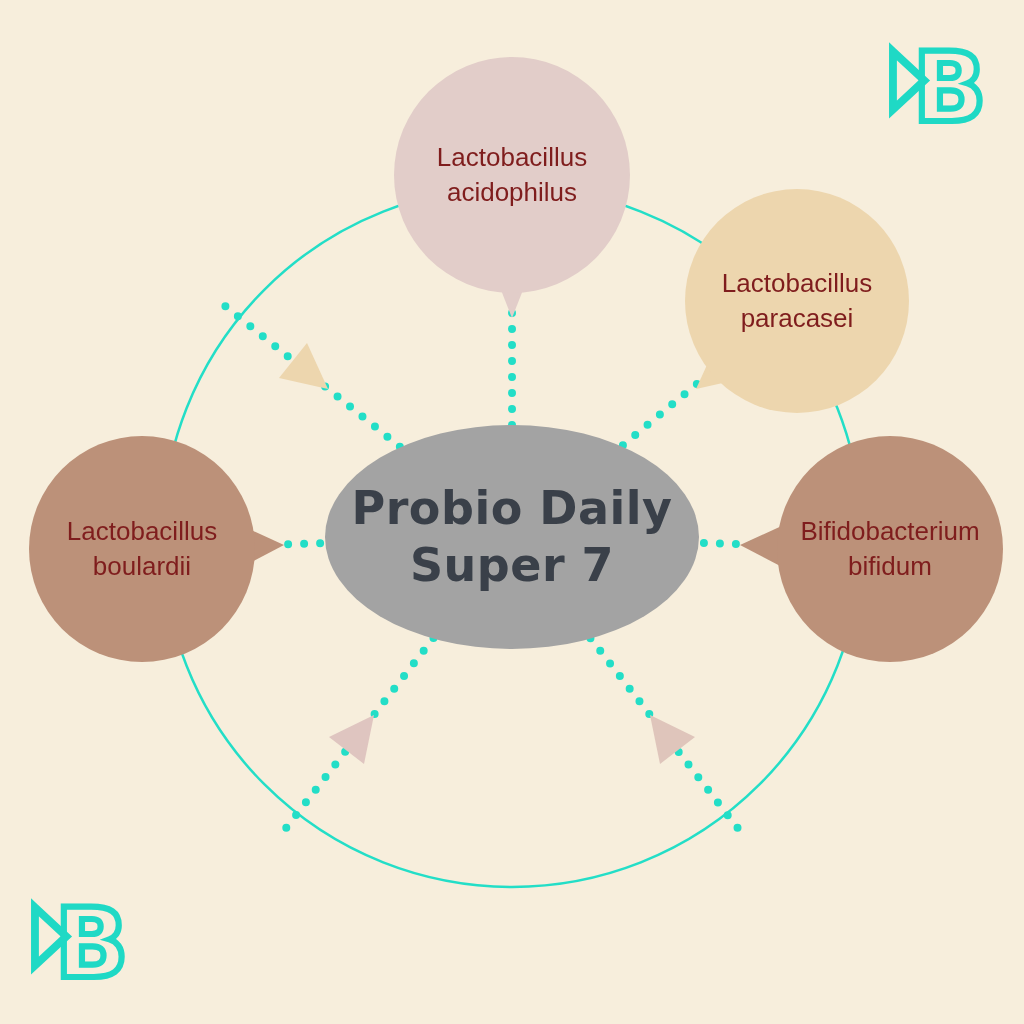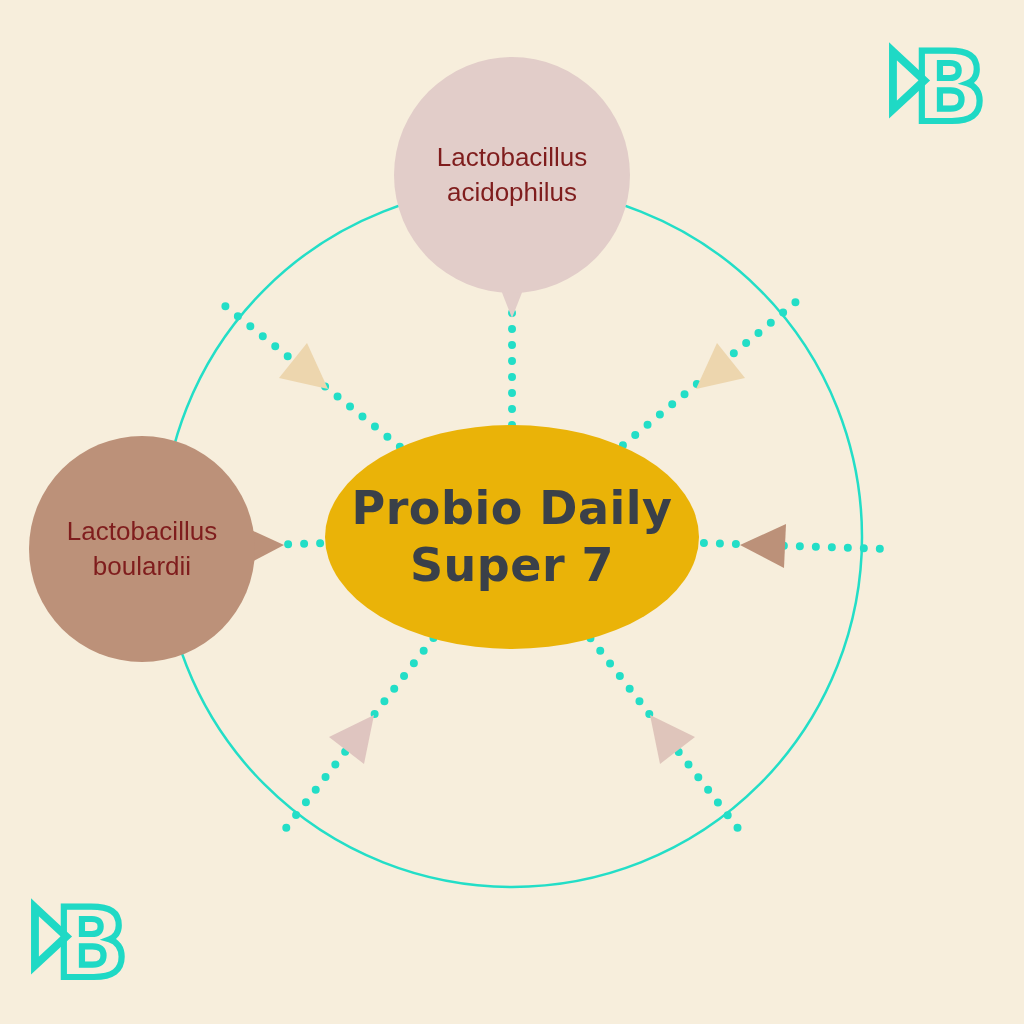--- a/index.html
+++ b/index.html
@@ -75,25 +75,31 @@
       <polygon points="660,764 695,737 650,715" fill="#dfc5bb"></polygon>
       <polygon points="364,764 329,737 374,715" fill="#dfc5c0"></polygon>
       <polygon points="240,568 238,524 284,545" fill="#bc9179"></polygon>
       <polygon points="279,378 307,343 328,389" fill="#edd6ae"></polygon>
     </g>
   </svg>
 
   <div class="bubble pos-top" style="background-color: rgb(226, 205, 201);">
     <span>Lactobacillus acidophilus</span>
   </div>
+  <div class="bubble pos-top-right" style="background-color: rgb(237, 214, 174);">
+    <span>Lactobacillus paracasei</span>
+  </div>
+  <div class="bubble pos-right" style="background-color: rgb(188, 145, 121);">
+    <span>Bifidobacterium bifidum</span>
+  </div>
   <div class="bubble pos-left" style="background-color: rgb(188, 145, 121);">
     <span>Lactobacillus boulardii</span>
   </div>
 
-  <div class="center-ellipse" style="background-color: #eab308;">
+  <div class="center-ellipse" style="background-color: #a3a3a3;">
     <div>Probio Daily</div>
     <div>Super 7</div>
   </div>
 
   <svg class="logo logo-top-right" viewBox="0 0 100 105">
     <path d="M8,26 L36,52 L8,78 Z" fill="none" stroke-width="7" stroke="#1fd9c5"></path>
     <text x="26" y="88" font-size="86" font-weight="bold" fill="none" stroke-width="5.5" font-family="'DejaVu Sans', sans-serif" stroke="#1fd9c5">B</text>
   </svg>
 
   <svg class="logo logo-bottom-left" viewBox="0 0 100 105">

